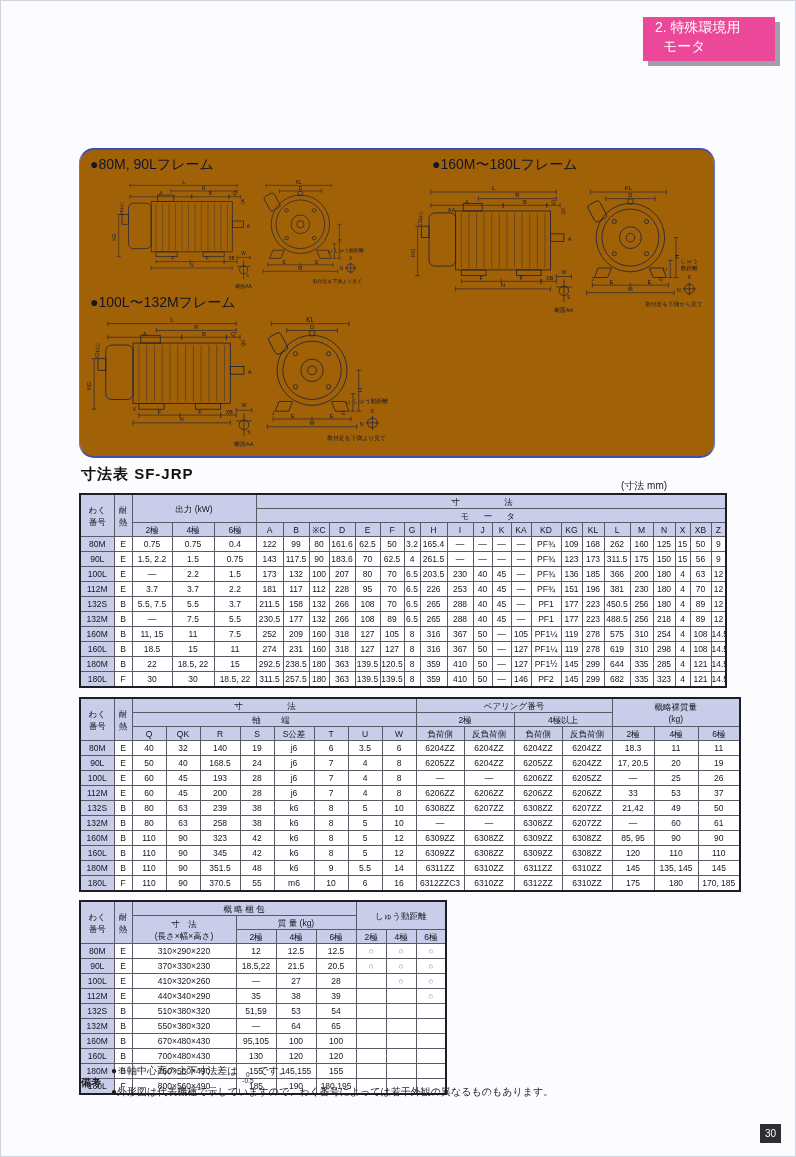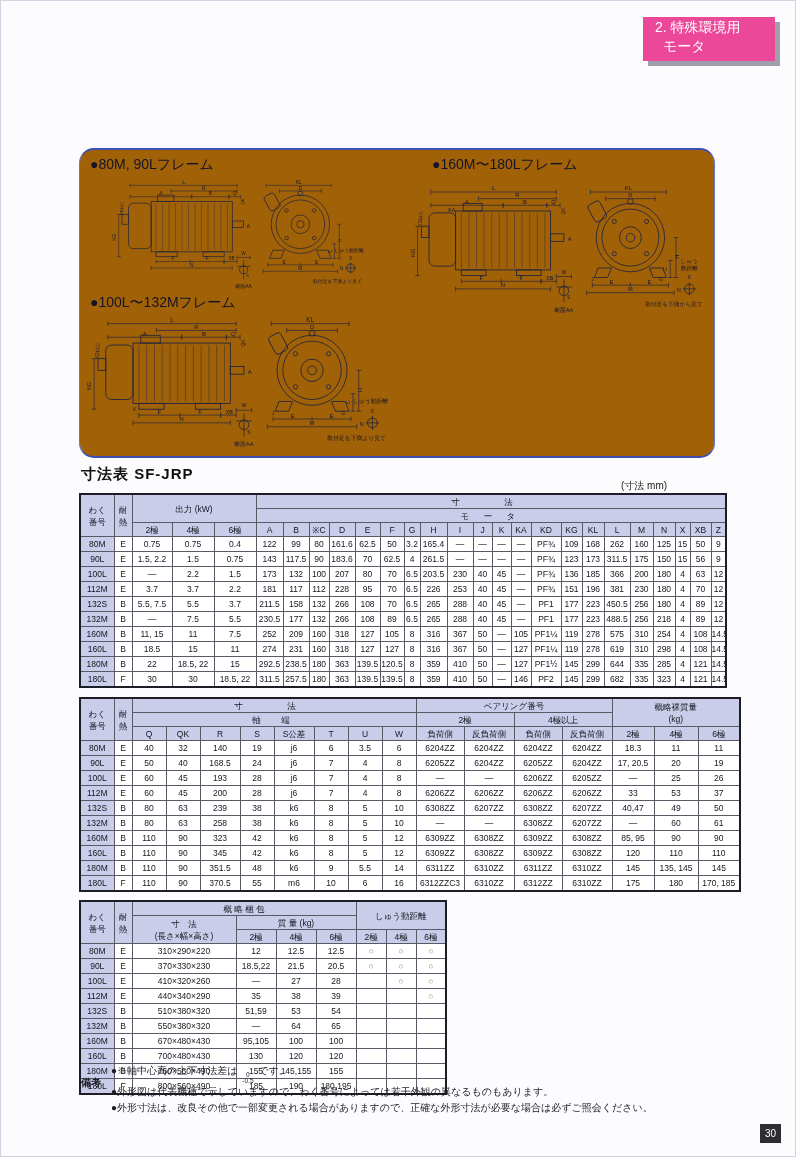--- a/index.html
+++ b/index.html
@@ -928,21 +928,21 @@
           <td>239</td>
           <td>38</td>
           <td>k6</td>
           <td>8</td>
           <td>5</td>
           <td>10</td>
           <td>6308ZZ</td>
           <td>6207ZZ</td>
           <td>6308ZZ</td>
           <td>6207ZZ</td>
-          <td>40,47</td>
+          <td>21,42</td>
           <td>49</td>
           <td>50</td>
         </tr>
         <tr>
           <td class="lav">132M</td>
           <td>B</td>
           <td>80</td>
           <td>63</td>
           <td>258</td>
           <td>38</td>
@@ -1190,18 +1190,17 @@
     <span class="items">
       <div>
         <span>●※軸中心高の上下寸法差は</span>
         <span class="frac">
           <span>0</span>
           <span>-0.5</span>
         </span>
         <span>です。</span>
       </div>
       <div>●外形図は代表機種で示していますので、わく番号によっては若干外観の異なるものもあります。</div>
-      <div>●外形寸法は、改良その他で一部変更される場合がありますので、正確な外形寸法が必要な場合は必ずご照会ください。</div>
     </span>
   </div>
 
   <div class="pageno">30</div>
 </div>
 
 </body></html>

